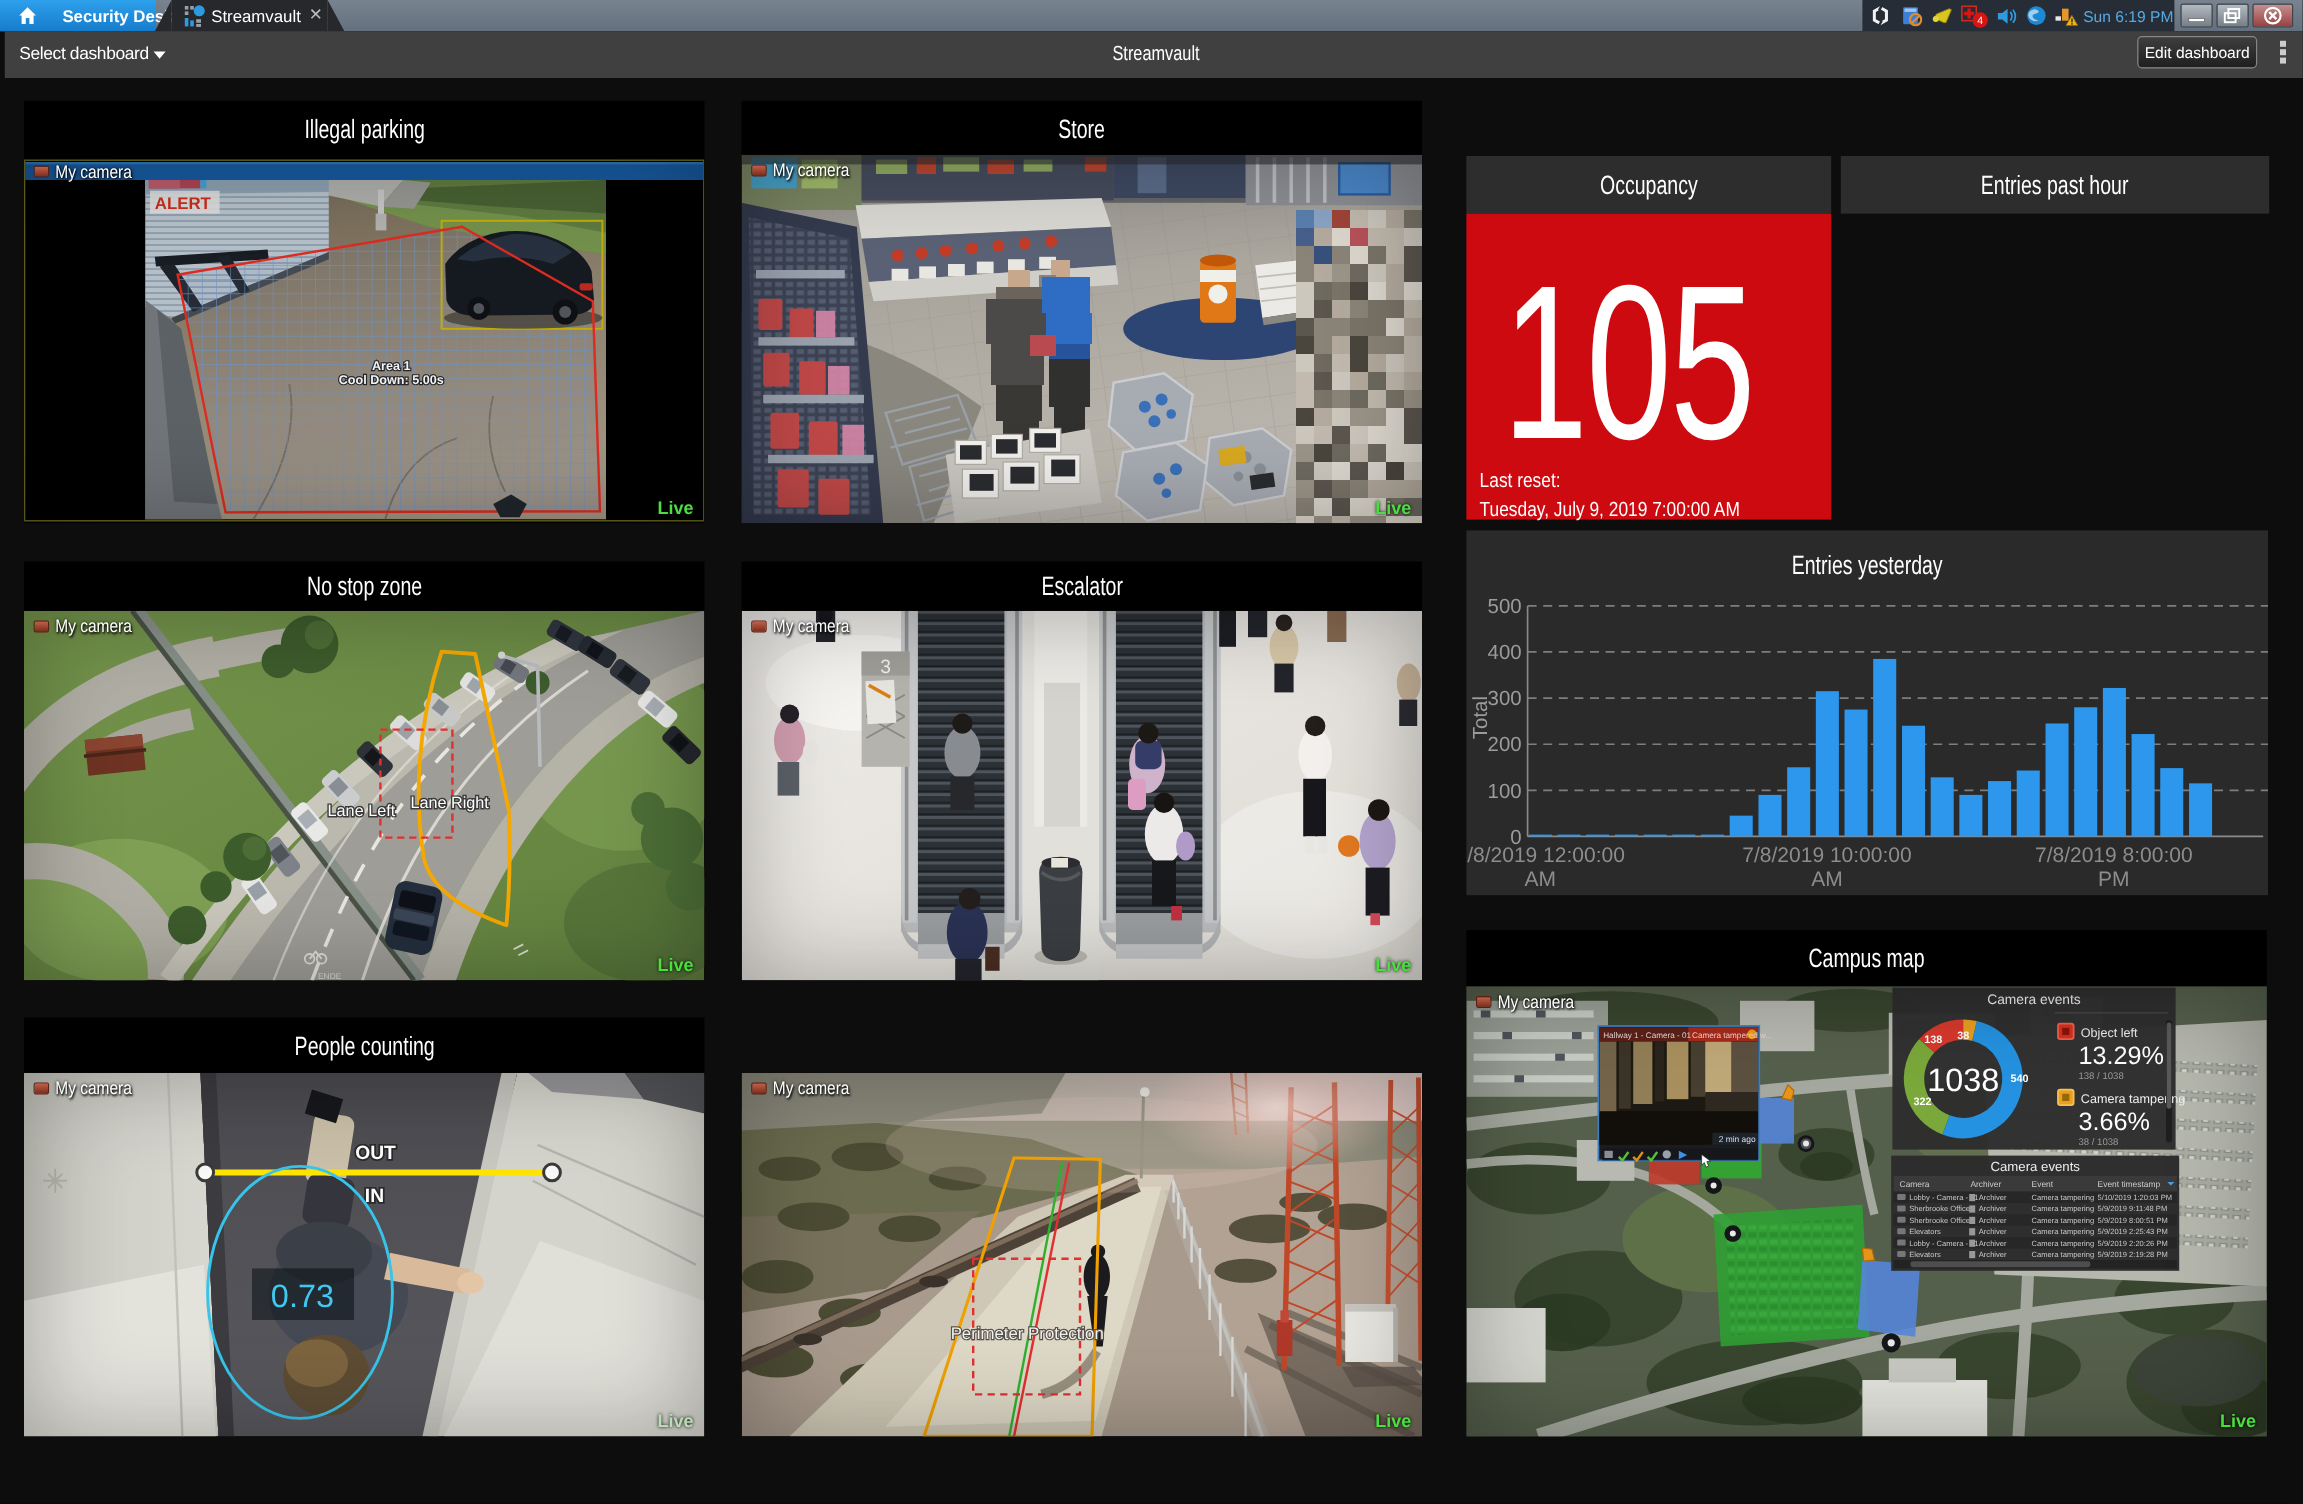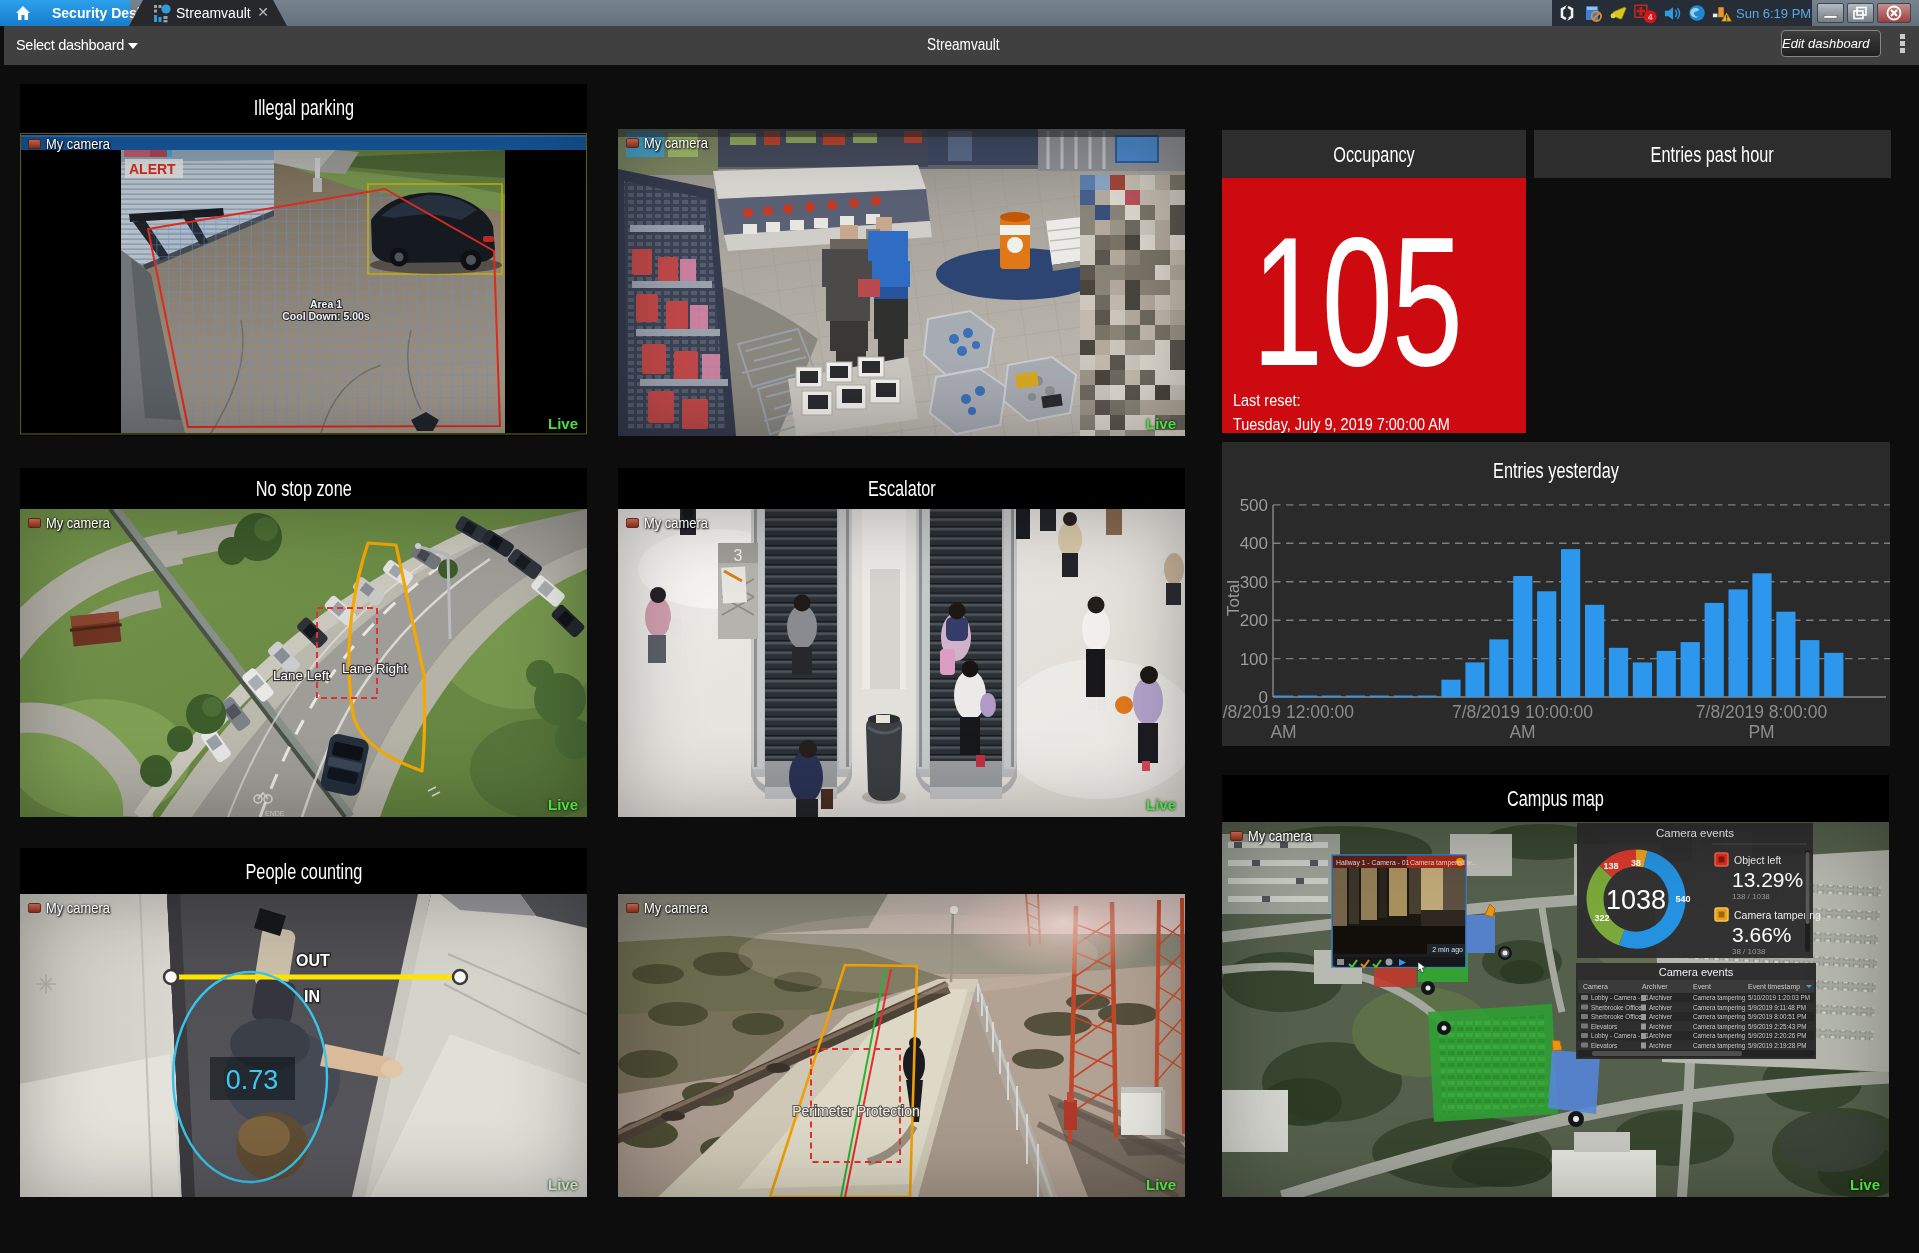--- a/index.html
+++ b/index.html
@@ -18,21 +18,21 @@
     border-left:14px solid transparent; border-bottom:26px solid #26282c; }
   #tab-sv:after { content:""; position:absolute; right:-14px; top:0; width:0;
     border-right:14px solid transparent; border-bottom:26px solid #26282c; }
   #tray { left:1552px; top:0; width:260px; height:26px; background:#262d36; }
   .winbtn { position:absolute; top:3px; height:20px; border-radius:2px;
     border:1px solid #3f464d; }
   
   #menubar { left:4px; top:26px; width:1919px; height:39px; background:#404040; color:#fff; }
   #editbtn { left:1777px; top:4px; width:100px; height:27px; border:1px solid #858585;
     border-radius:4px; background:linear-gradient(#3e3e3e,#1f1f1f); color:#fff;
-    font-size:13px; line-height:25px;font-style:italic; }
+    font-size:13px; text-align:center; line-height:25px; }
   
   .vtitle { background:#000; color:#fff; font-size:22px; text-align:center;
     font-weight:normal; }
   .ktitle { background:#2d2d2d; color:#fff; font-size:22px; text-align:center; }
   .vtitle i, .ktitle i { display:inline-block; transform:scaleX(0.74);
     font-style:normal; }
   .vid { overflow:hidden; }
   .mycam { position:absolute; left:8px; top:5px; transform:scaleX(0.86); transform-origin:0 50%; color:#fff; font-size:15px;
     text-shadow:0 0 3px #000, 1px 1px 2px #000; z-index:30; }
   .mycam .cam { display:inline-block; width:15px; height:10px;
@@ -228,20 +228,21 @@
       <rect x="1" y="6" width="565" height="15" fill="#17599e"></rect>
       <rect x="1" y="6" width="565" height="2" fill="#2f74b8"></rect>
 
       <rect x="0.5" y="4.5" width="566" height="300.5" fill="none" stroke="#6d6d20" stroke-width="1.2"></rect>
     </svg>
     <div class="vig"></div>
     <div class="mycam" style="top:6px"><span class="cam"></span>My camera</div>
     <div class="live" style="bottom:4px">Live</div>
   </div>
 
+  <div class="abs vtitle" style="left:618px; top:84px;  width:567px; height:45px; line-height:47px;"><i>Store</i></div>
   <div class="abs vid" id="v-store" style="left:618px; top:129px; width:567px; height:307px; background:#000;">
     <svg class="abs" style="left:0;top:0" width="567" height="307" viewBox="0 0 567 307">
       <defs>
         <linearGradient id="floorSt" x1="0" y1="0" x2="0.25" y2="1">
           <stop offset="0" stop-color="#8e8c86"></stop>
             <stop offset="0.45" stop-color="#aba79f"></stop>
             <stop offset="1" stop-color="#bcb8b0"></stop>
         </linearGradient>
         <pattern id="tiles" width="34" height="26" patternUnits="userSpaceOnUse" patternTransform="rotate(-8)">
           <rect width="34" height="26" fill="none"></rect>

